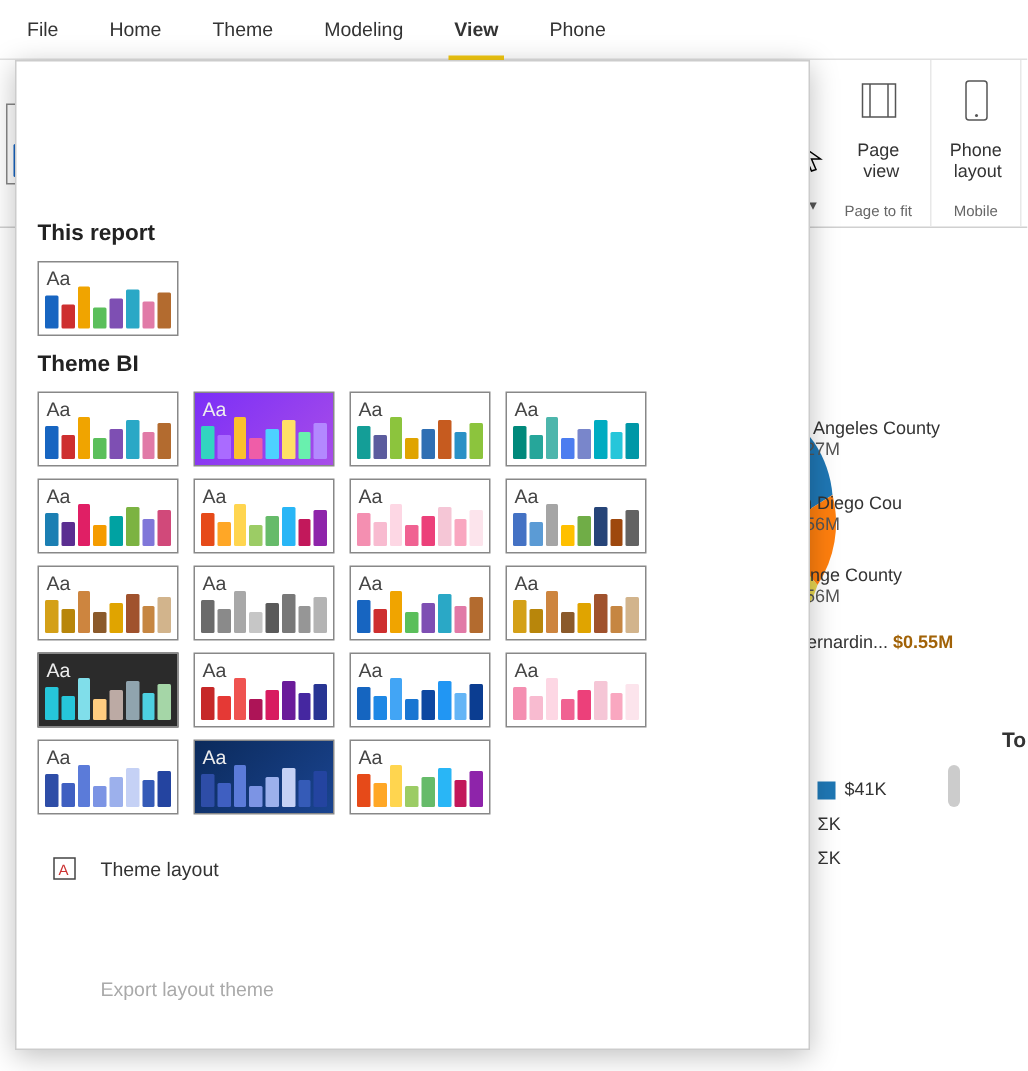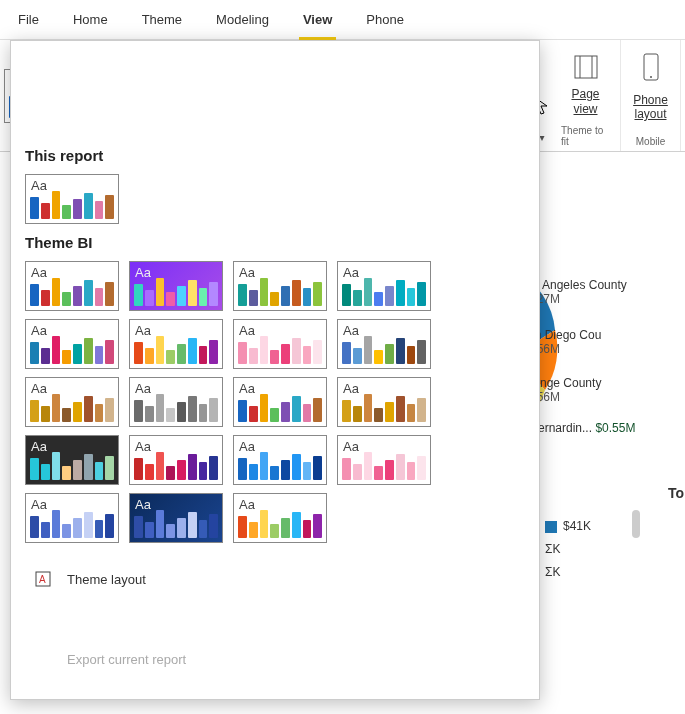--- a/index.html
+++ b/index.html
@@ -16,21 +16,21 @@
     .theme-thumb .aa { position:absolute; top:3px; left:5px; font-size:13px; color:#444;}
     .theme-thumb.sel .aa, .theme-thumb.dark .aa, .theme-thumb.navy .aa { color:#eee; }
     .theme-thumb.dark{ background:#2b2b2b; }
     .theme-thumb.navy{ background:linear-gradient(135deg,#0b2a5b,#1a4490); }
     .theme-thumb .bar{ flex:1; border-radius:1px; }
     .dropdown-btn{ width:18px; display:flex; flex-direction:column; align-items:center; justify-content:flex-end; padding-bottom:8px; gap:4px; cursor:pointer;}
     .chev{ font-size:10px; color:#555;}
     
     .ribbon-group{ display:flex; flex-direction:column; align-items:center; justify-content:space-between; padding:12px 10px 4px; border-right:1px solid #e8e8e8;}
     .ribbon-group svg{ }
-    .ribbon-group .label{ font-size:12px; text-align:center; line-height:1.2;text-decoration:underline;}
+    .ribbon-group .label{ font-size:12px; text-align:right; line-height:1.2;}
     .ribbon-group .foot{ font-size:10px; color:#666; margin-top:4px;}
     
     .dropdown-panel{ position:absolute; top:40px; left:10px; width:530px; background:#fff; border:1px solid #ccc; box-shadow:0 4px 18px rgba(0,0,0,.25); padding:8px 10px 20px; z-index:5; }
     .dp-section-title{ font-size:15px; padding:8px 4px 8px; font-weight:600; color:#222;}
     .thumb-grid{ display:flex; flex-wrap:wrap; gap:8px 10px; padding:2px 4px;}
     .t2{ width:94px; height:50px;}
     .menu-list{ margin-top:14px; }
     .menu-item{ display:flex; align-items:center; gap:14px; padding:10px 12px; cursor:pointer; font-size:13px;}
     .menu-item.disabled{ color:#aaa; cursor:default;}
     .menu-item .ico{ width:20px; height:20px; display:flex; align-items:center; justify-content:center;}
@@ -135,21 +135,21 @@
       </svg>
   </div>
   <div class="ribbon-group" style="width:70px;">
     <svg width="28" height="30">
         <rect x="3" y="4" width="22" height="22" fill="none" stroke="#555"></rect>
         <line x1="8" y1="4" x2="8" y2="26" stroke="#555"></line>
         <line x1="20" y1="4" x2="20" y2="26" stroke="#555"></line>
       </svg>
     <div class="label" style="white-space:pre;">Page
 view</div>
-    <div class="foot">Theme to fit</div>
+    <div class="foot">Page to fit</div>
   </div>
   <div class="ribbon-group" style="width:60px;">
     <svg width="20" height="30">
         <rect x="3" y="2" width="14" height="26" rx="2" fill="none" stroke="#555"></rect>
         <circle cx="10" cy="25" r="1" fill="#555"></circle>
       </svg>
     <div class="label" style="white-space:pre;">Phone
 layout</div>
     <div class="foot">Mobile</div>
   </div>
@@ -166,21 +166,21 @@
       <div class="val">$1.27M</div>
     </div>
   <div class="legend-line" style="margin-top:22px;">
       <div class="name">San Diego Cou</div>
       <div class="val">$0.56M</div>
     </div>
   <div class="legend-line" style="margin-top:10px;">
       <div class="name">Orange County</div>
       <div class="val">$0.56M</div>
     </div>
-  <div style="margin-top:-3px;"><span>n Bernardin...</span> <span style="color:#14532d;">$0.55M</span></div>
+  <div style="margin-top:-3px;"><span>n Bernardin...</span> <span style="color:#a16207;font-weight:bold;">$0.55M</span></div>
 </div>
 <div class="small-legend">
   <div><span class="sq" style="background:#1f77b4;"></span><span>$41K</span></div>
   <div><span>ΣK</span></div>
   <div><span>ΣK</span></div>
 </div>
 <div class="scrollbar-dot"></div>
 <div class="totals">To</div>
 
 <div class="dropdown-panel">
@@ -420,17 +420,17 @@
             <text x="5" y="13" font-size="10" fill="#c33">A</text>
           </svg>
         </span>
       <span>Theme layout</span>
     </div>
     <div class="menu-item">
       <span class="ico"></span>
     </div>
     <div class="menu-item disabled">
       <span class="ico"></span>
-      <span>Export current report</span>
+      <span>Export layout theme</span>
     </div>
 
   </div>
 </div>
 
 </body></html>

